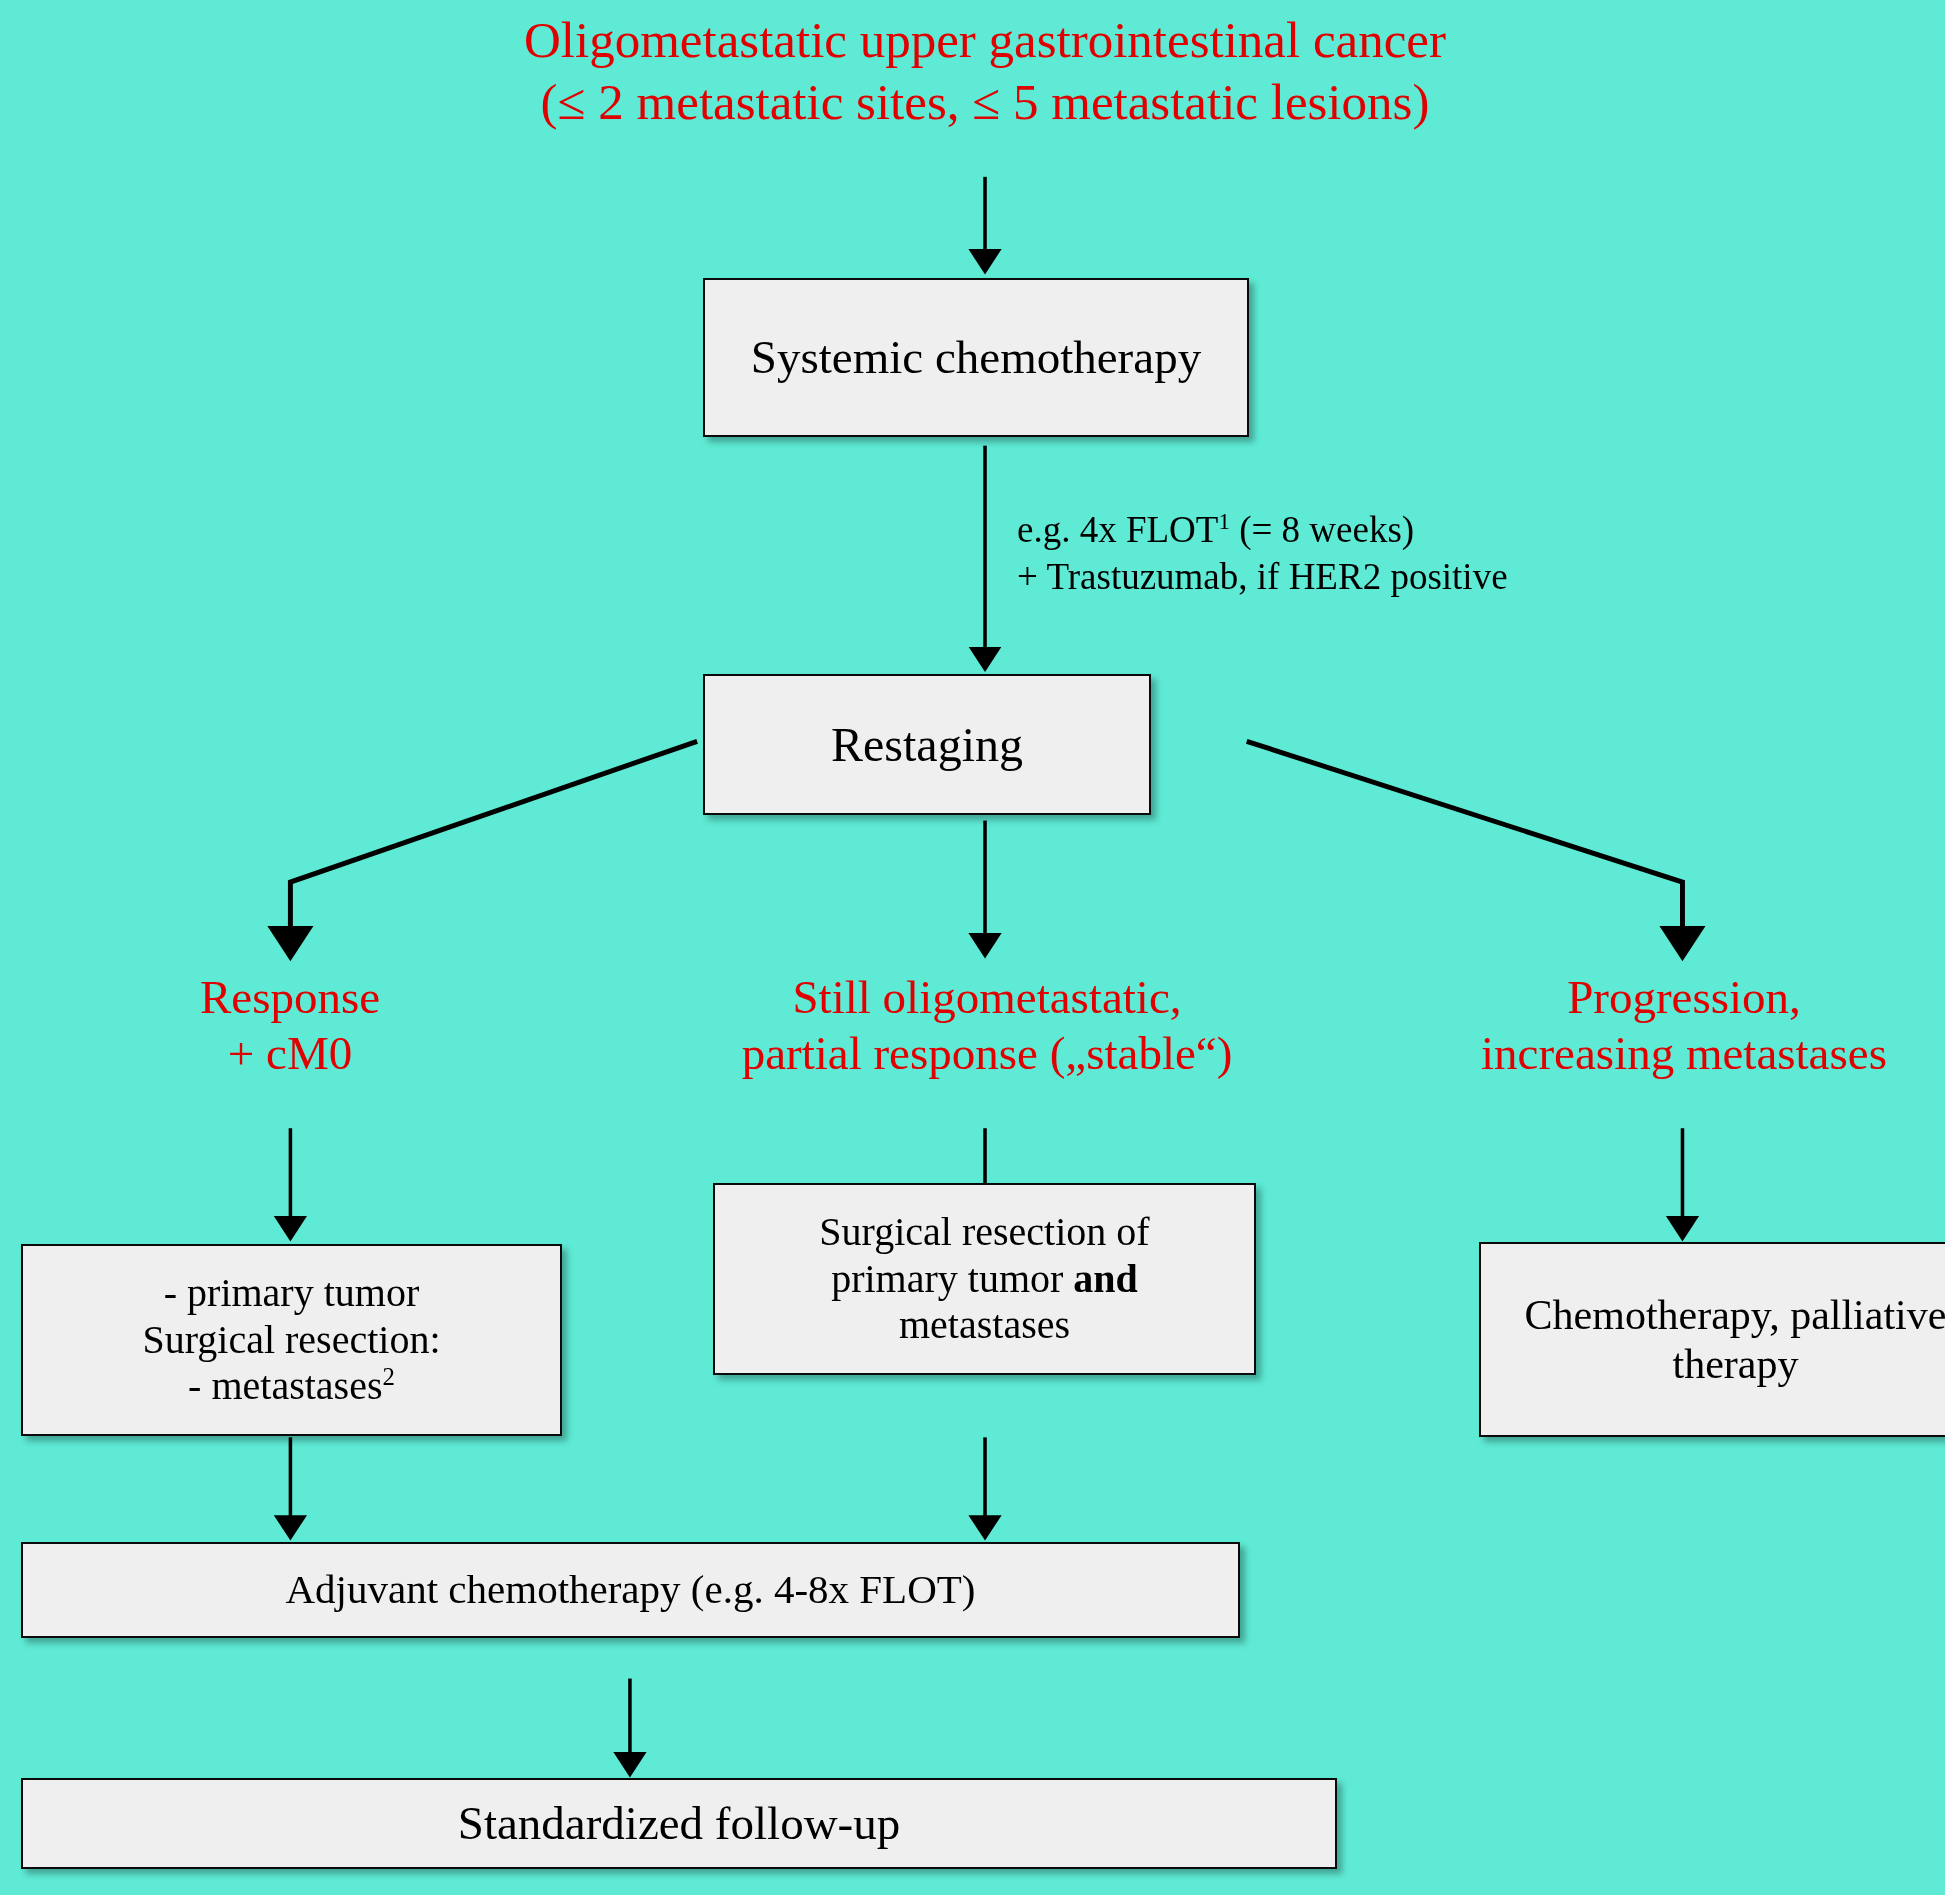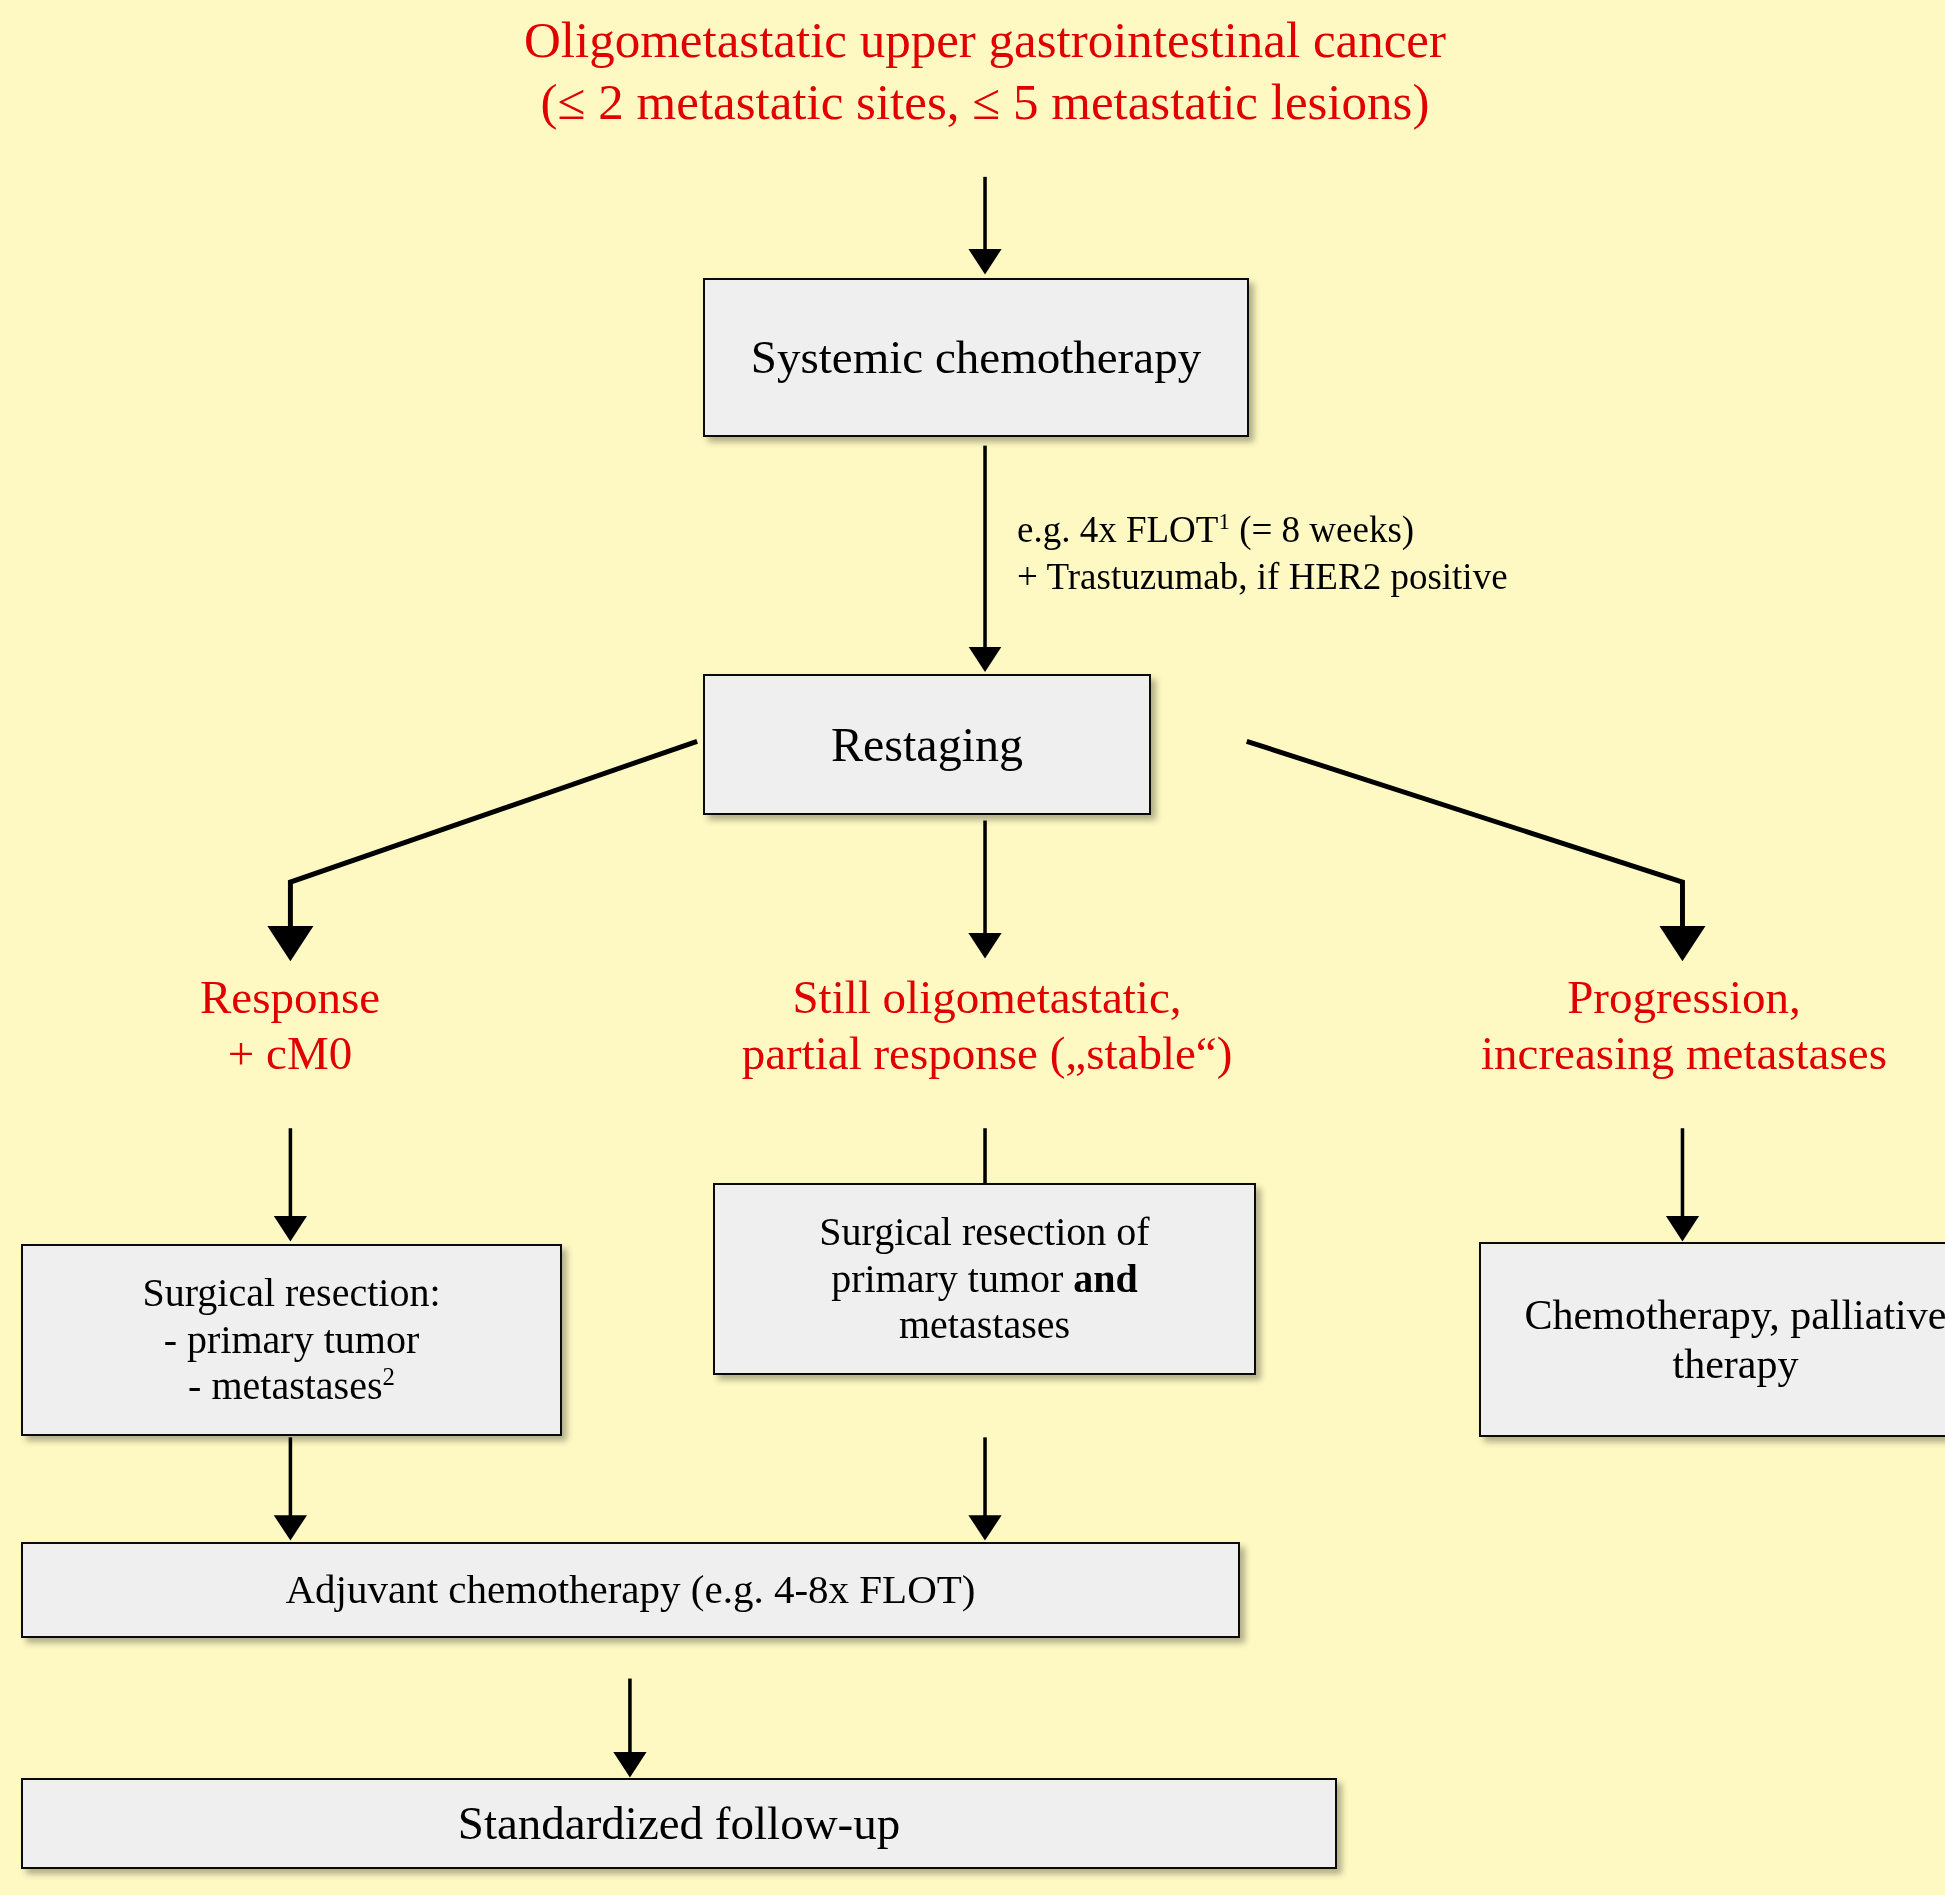--- a/index.html
+++ b/index.html
@@ -1,19 +1,19 @@
 <!DOCTYPE html>
 <html style="font-size:11.3px"><head>
 <meta charset="utf-8">
 <style>
   html,body{margin:0;padding:0;background:#ffffff;}
   #canvas{
     position:relative;
     width:1946px;height:1895px;
-    background:#fef9c3;
+    background:#5eead4;
     font-family:"Liberation Serif","DejaVu Serif",serif;
     overflow:hidden;
   }
   .node{
     position:absolute;
     background:#efefef;
     border:2.1px solid #0a0a0a;
     box-shadow:5px 5px 6.4px rgba(0,0,0,0.30);
     box-sizing:border-box;
     display:flex;
@@ -103,22 +103,22 @@
 + cM0</div>
 
   <div class="redlabel" style="left:658px;top:969px;width:658px;">Still oligometastatic,
 partial response („stable“)</div>
 
   <div class="redlabel" style="left:1422px;top:969px;width:524px;">Progression,
 increasing metastases</div>
 
   <div class="node" style="left:21px;top:1244px;width:541px;height:192px;font-size:40px;">
     <div style="width:100%;">
+      <div>- primary tumor</div>
       <div>Surgical resection:</div>
-      <div>- primary tumor</div>
       <div><span>- metastases</span><sup>2</sup></div>
     </div>
   </div>
 
   <div class="node" style="left:713px;top:1183px;width:543px;height:192px;font-size:40px;">
     <div style="width:100%;">
       <div>Surgical resection of</div>
       <div><span>primary tumor </span><b>and</b></div>
       <div>metastases</div>
     </div>

